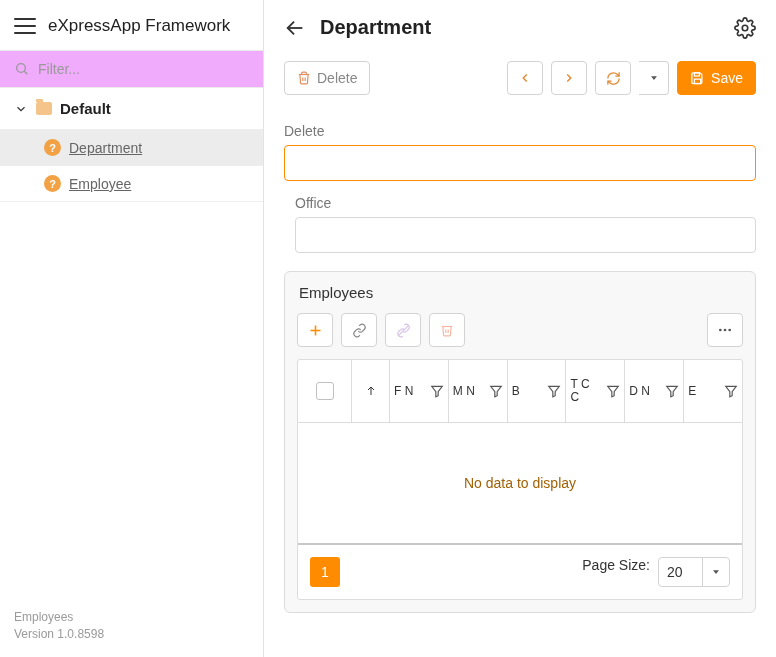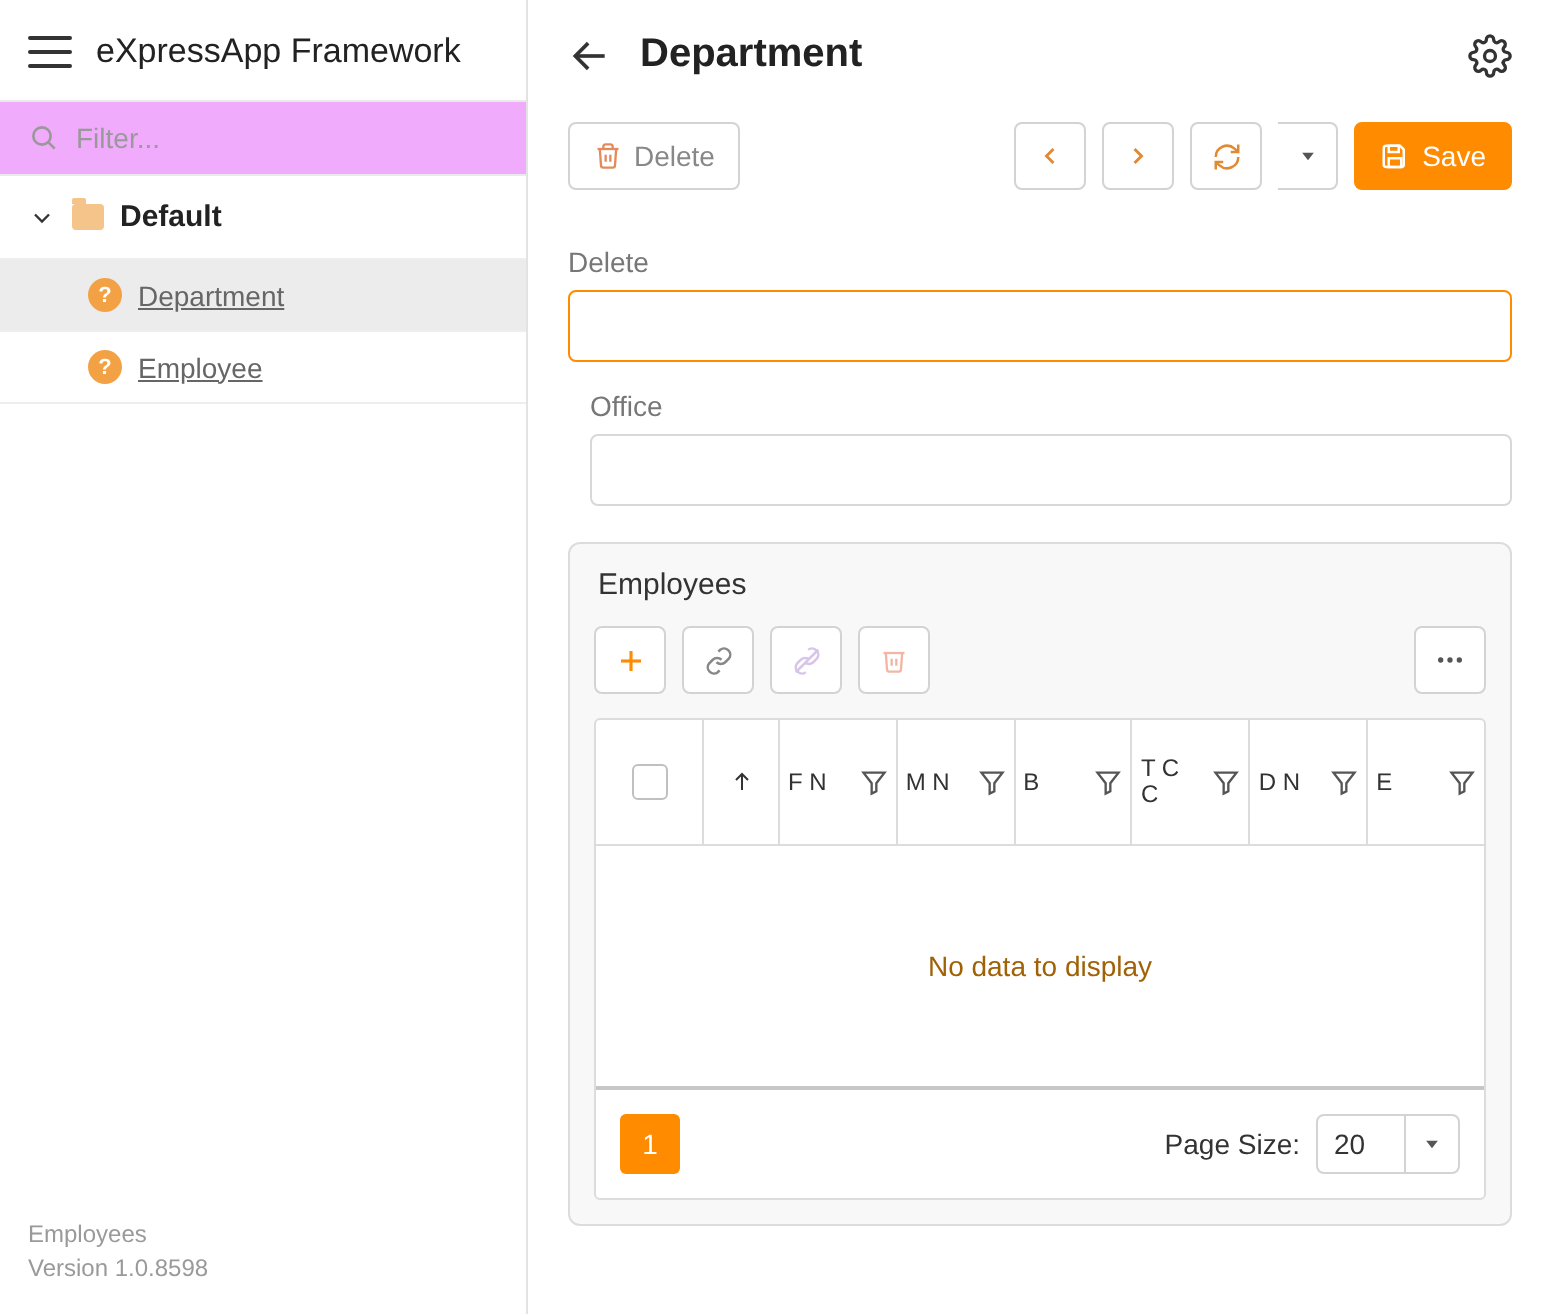--- a/index.html
+++ b/index.html
@@ -67,21 +67,21 @@
   .gh-cell.sort { width: 38px; flex: none; }
   .gh-cell.col  { flex: 1; min-width: 0; justify-content: space-between; gap: 5px; }
   .gh-cell .lbl { font-size: 12px; font-weight: 400; line-height: 1.05; text-align: left; flex: 0 1 auto; word-break: break-all; overflow: hidden; max-height: 28px; }
   .gh-cell .funnel { width: 14px; height: 14px; flex: 0 0 14px; }
   .chk { width: 18px; height: 18px; border: 1px solid #c0c0c0; border-radius: 3px; background: #fff; }
 
   .grid-body { height: 122px; display: flex; align-items: center; justify-content: center; font-size: 14px; color: #a16207; border-bottom: 2px solid #c7c7c7; }
 
   .grid-pager { display: flex; align-items: center; padding: 12px 12px; gap: 10px; }
   .page-btn { width: 30px; height: 30px; background: #ff8b00; color: #fff; display: flex; align-items: center; justify-content: center; border-radius: 3px; font-size: 14px; }
-  .pager-right { margin-left: auto; display: flex; align-items: center; gap: 8px; font-size: 14px; color: #333; }
+  .pager-right { margin-left: auto; display: flex; align-items: flex-start; gap: 8px; font-size: 14px; color: #333; }
   .ps-select { display: flex; border: 1px solid #d3d3d3; border-radius: 4px; height: 30px; background: #fff; }
   .ps-val { width: 44px; display: flex; align-items: center; padding-left: 8px; border-right: 1px solid #d3d3d3; }
   .ps-caret { width: 26px; display: flex; align-items: center; justify-content: center; }
 
   svg { display: block; }
 </style>
 </head>
 <body>
 
 <div class="root">

